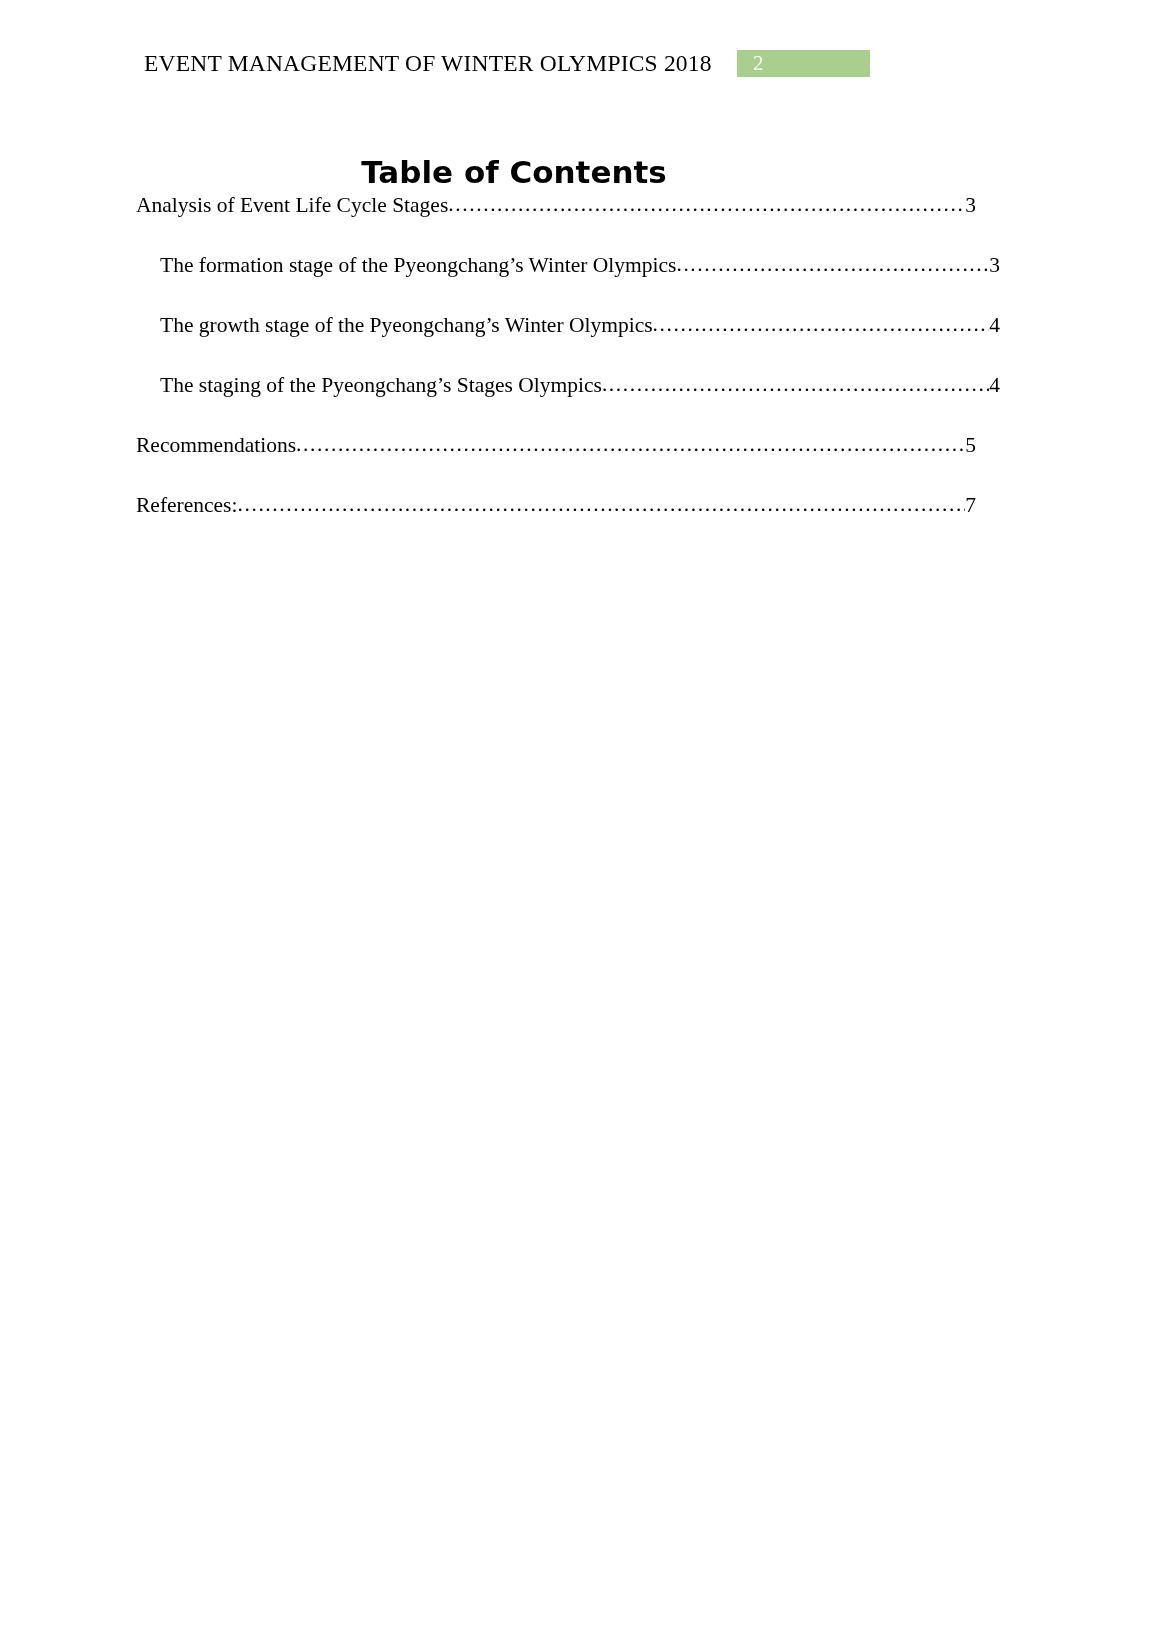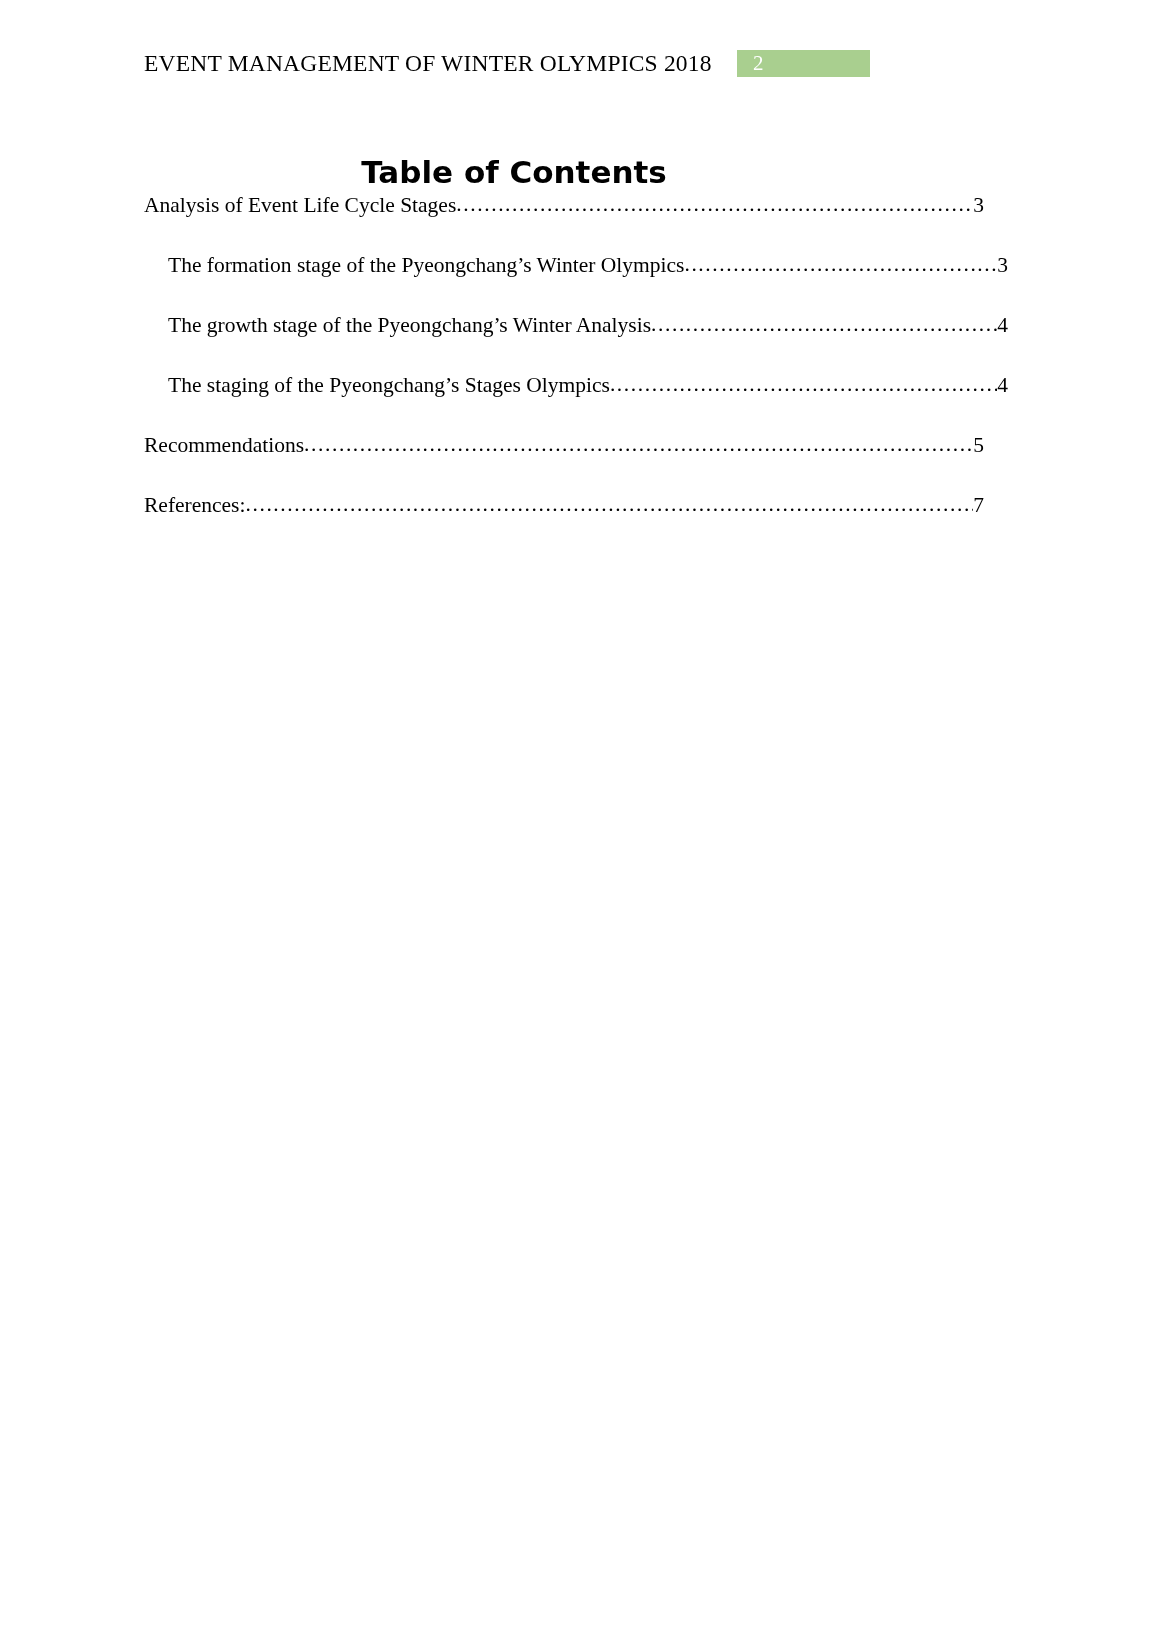--- a/index.html
+++ b/index.html
@@ -70,21 +70,21 @@
     font-family: "DejaVu Sans", sans-serif;
     font-weight: bold;
     font-size: 31px;
     line-height: 40px;
     color: #000000;
   }
 
   .toc {
     position: absolute;
     top: 192px;
-    left: 144px;
+    left: 136px;
     width: 840px;
   }
 
   .toc-entry {
     display: flex;
     align-items: baseline;
     width: 100%;
     font-family: "Liberation Serif", serif;
     font-size: 21.5px;
     line-height: 26px;
@@ -139,21 +139,21 @@
       <span class="toc-page">3</span>
     </div>
 
     <div class="toc-entry level-2">
       <span class="toc-label">The formation stage of the Pyeongchang’s Winter Olympics</span>
       <span class="toc-dots">.................................................................................................................................................</span>
       <span class="toc-page">3</span>
     </div>
 
     <div class="toc-entry level-2">
-      <span class="toc-label">The growth stage of the Pyeongchang’s Winter Analysis</span>
+      <span class="toc-label">The growth stage of the Pyeongchang’s Winter Olympics</span>
       <span class="toc-dots">.................................................................................................................................................</span>
       <span class="toc-page">4</span>
     </div>
 
     <div class="toc-entry level-2">
       <span class="toc-label">The staging of the Pyeongchang’s Stages Olympics</span>
       <span class="toc-dots">.................................................................................................................................................</span>
       <span class="toc-page">4</span>
     </div>
 

